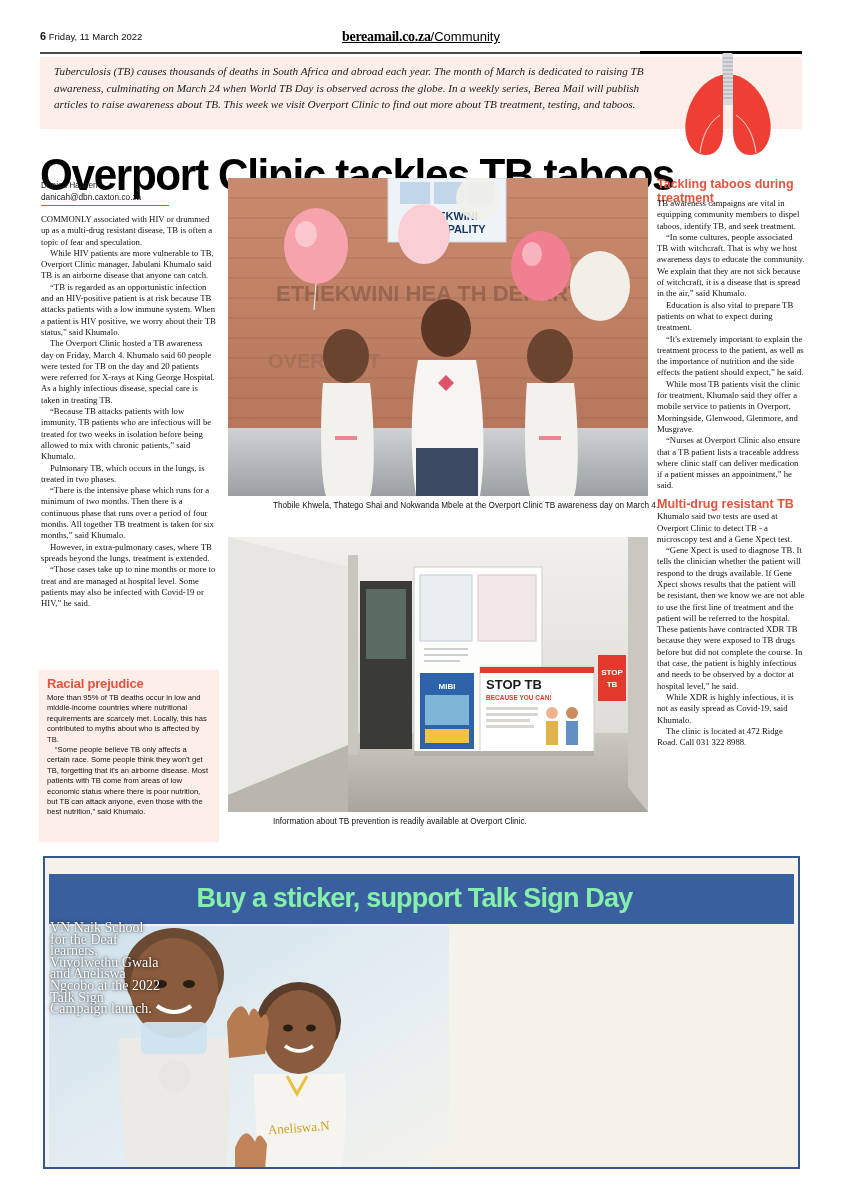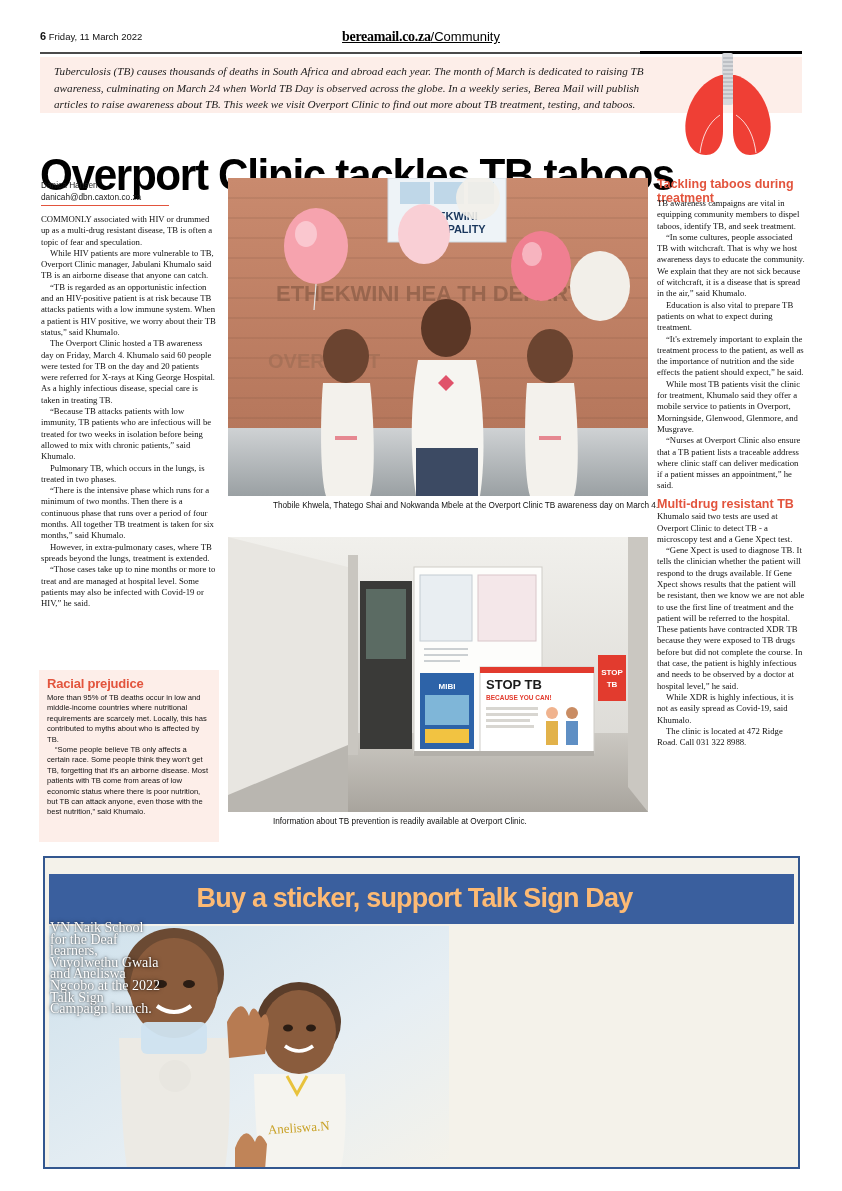--- a/index.html
+++ b/index.html
@@ -45,21 +45,21 @@
     position: absolute; left: 40px; top: 52px; width: 762px; height: 1.5px;
     background: #4a4a4a;
   }
   .rule-top-dark {
     position: absolute; left: 640px; top: 51px; width: 162px; height: 3px;
     background: #000;
   }
 
   
   .standfirst {
-    position: absolute; left: 40px; top: 57px; width: 762px; height: 56px;
+    position: absolute; left: 40px; top: 57px; width: 762px; height: 72px;
     background: #fdeee9;
     box-sizing: border-box;
   }
   .standfirst p {
     margin: 0;
     position: absolute; left: 14px; top: 6px; width: 610px;
     font-family: "Liberation Serif", serif;
     font-style: italic;
     font-size: 11.2px;
     line-height: 16.5px;
@@ -180,21 +180,21 @@
     position: absolute; left: 4px; top: 16px; width: 745px; height: 50px;
     background: #3a5f9e;
   }
   .ad-banner-title {
     position: absolute; left: 0; right: 14px; top: 9px;
     text-align: center;
     font-family: "Liberation Sans", sans-serif;
     font-weight: bold;
     font-size: 27px;
     letter-spacing: -0.8px;
-    color: #fdba74;
+    color: #86efac;
   }
   .ad-photo {
     position: absolute; left: 4px; top: 68px; width: 400px; height: 241px;
     overflow: hidden;
   }
   .ad-caption {
     position: absolute; left: 50px; top: 922px; width: 112px;
     font-family: Liberation Serif, serif;
     font-size: 14px;
     line-height: 11.6px;

